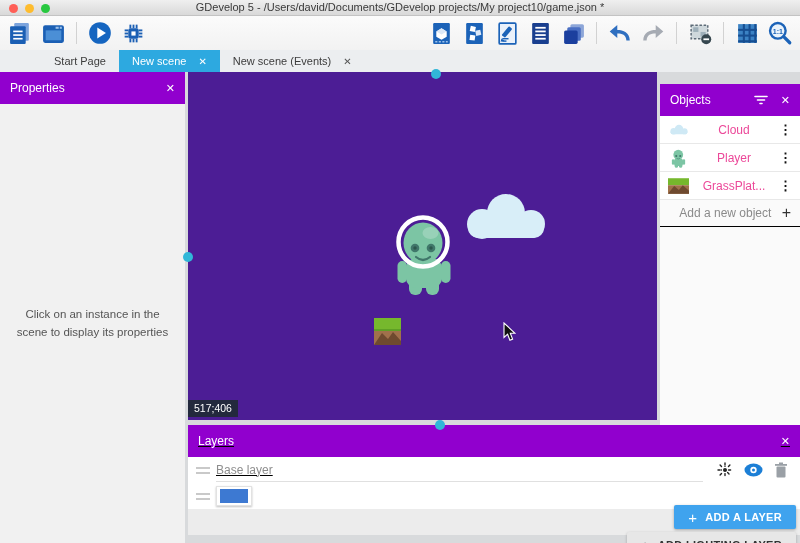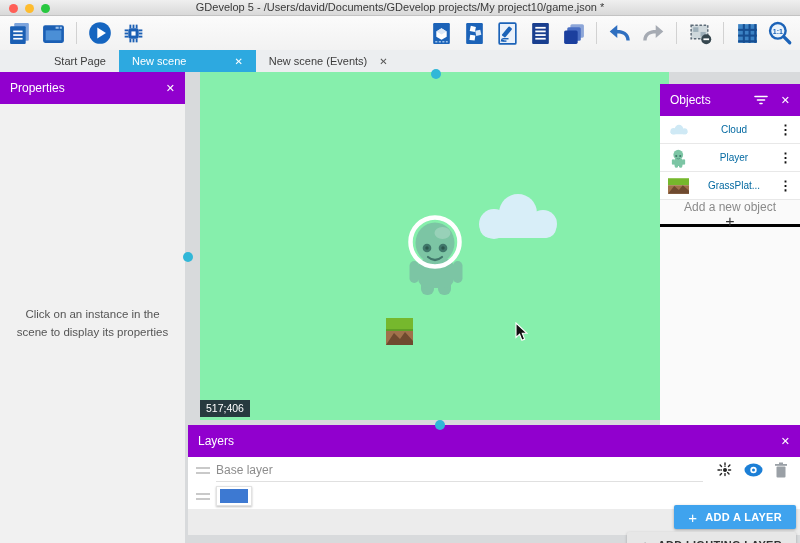--- a/index.html
+++ b/index.html
@@ -22,65 +22,65 @@
   .tb-btn { width:28px; height:28px; border:none; background:transparent; display:flex;
     align-items:center; justify-content:center; padding:0; cursor:pointer; }
   .tb-sep { width:1px; height:22px; background:#d2d2d2; margin:0 4px; }
 
   
   .tabbar { position:absolute; left:0; top:50px; width:800px; height:22px;
     background:#eceef0; display:flex;padding-left:41px; }
   .tab { height:22px; display:flex; align-items:center; padding:0 13px; font-size:11px;
     color:#3c3c3c; cursor:pointer; white-space:nowrap; }
   .tab .tab-close { margin-left:12px; font-size:10px; color:#555; }
-  .tab.active { background:#2da9e0; color:#fff;gap:36px; }
+  .tab.active { background:#2da9e0; color:#fff; }
   .tab.active .tab-close { color:#fff; }
 
   
   .panel-header { height:24px; background:#9100ce; color:#fff; display:flex;
     align-items:center; padding:16px 10px; font-size:12px; }
   .panel-header .spacer { flex:1; }
   .panel-close { font-size:11px; color:#fff; cursor:pointer; }
 
   
   .properties-panel { position:absolute; left:0; top:72px; width:185px; height:471px;
     background:#f1f1f1; }
   .properties-hint { position:absolute; top:234px; left:10px; right:10px; text-align:center;
     font-size:11.5px; color:#555; line-height:1.55; }
 
   
   .scene-canvas { position:absolute; left:188px; top:72px; width:469px; height:348px;
-    background:#86efac; overflow:hidden;margin-left:12px; }
+    background:#4c1d95; overflow:hidden; }
   .coords-badge { position:absolute; left:0px; top:328px; background:rgba(32,42,53,0.92);
     color:#fff; font-size:10.5px; padding:2px 6px 3px; }
   .resize-dot { position:absolute; width:10px; height:10px; border-radius:50%;
     background:#31b7d8; z-index:5; }
 
   
   .objects-panel { position:absolute; left:660px; top:84px; width:140px; height:421px;
     background:#fafafa; }
   .obj-row { height:28px; background:#fff; border-bottom:1px solid #e8e8e8;
     display:flex; align-items:center; padding:0 7px; cursor:pointer; }
   .obj-thumb { width:23px; height:23px; display:flex; align-items:center; justify-content:center; }
-  .obj-label { flex:1; text-align:center; font-size:10px; color:#0369a1;
+  .obj-label { flex:1; text-align:center; font-size:12px; color:#ec4899;
     overflow:hidden; white-space:nowrap; }
   .kebab { font-size:13px; font-weight:bold; color:#111; padding:0 1px; cursor:pointer; }
   .add-object-row { height:27px; display:flex; align-items:center; padding:0 9px;
-    border-bottom:3px solid #000000; cursor:pointer;flex-direction:column; }
+    border-bottom:1px solid #000000; cursor:pointer; }
   .add-object-label { flex:1; text-align:center; font-size:12px; color:#8a8a8a; }
   .plus-glyph { font-size:16px; font-weight:300; color:#333; line-height:1; }
   .search-row { position:absolute; left:0; bottom:0; width:140px; height:26px;
     border-top:1px solid #ddd; background:#fafafa; display:flex; align-items:center; padding:0 8px; }
   .search-row input { flex:1; border:none; background:transparent; outline:none;
     font-size:12px; color:#333; font-family:"Liberation Sans",sans-serif; }
   .search-row input::placeholder { color:#9a9a9a; }
 
   
   .layers-panel { position:absolute; left:188px; top:425px; width:612px; height:110px;
-    background:#ececec; }
+    background:#ececec;text-decoration:underline; }
   .layer-row { height:26px; background:#fff; display:flex; align-items:center; padding:0 6px; }
   .drag-handle { width:14px; height:7px; border-top:2px solid #c9c9c9;
     border-bottom:2px solid #c9c9c9; margin:0 6px 0 2px; cursor:grab; }
   .layer-label { flex:1; font-size:12px; color:#8d8d8d; border-bottom:1px solid #e0e0e0;
     line-height:22px; margin-right:14px; }
   .layer-icons { display:flex; align-items:center; gap:11px; padding-right:6px; }
   .swatch-box { width:36px; height:20px; background:#fff; border:1px solid #e2e2e2;
     box-shadow:0 1px 2px rgba(0,0,0,.25); display:flex; align-items:center;
     justify-content:center; margin-right:4px; cursor:pointer; }
   .swatch { width:28px; height:14px; background:#3d79d2; }

